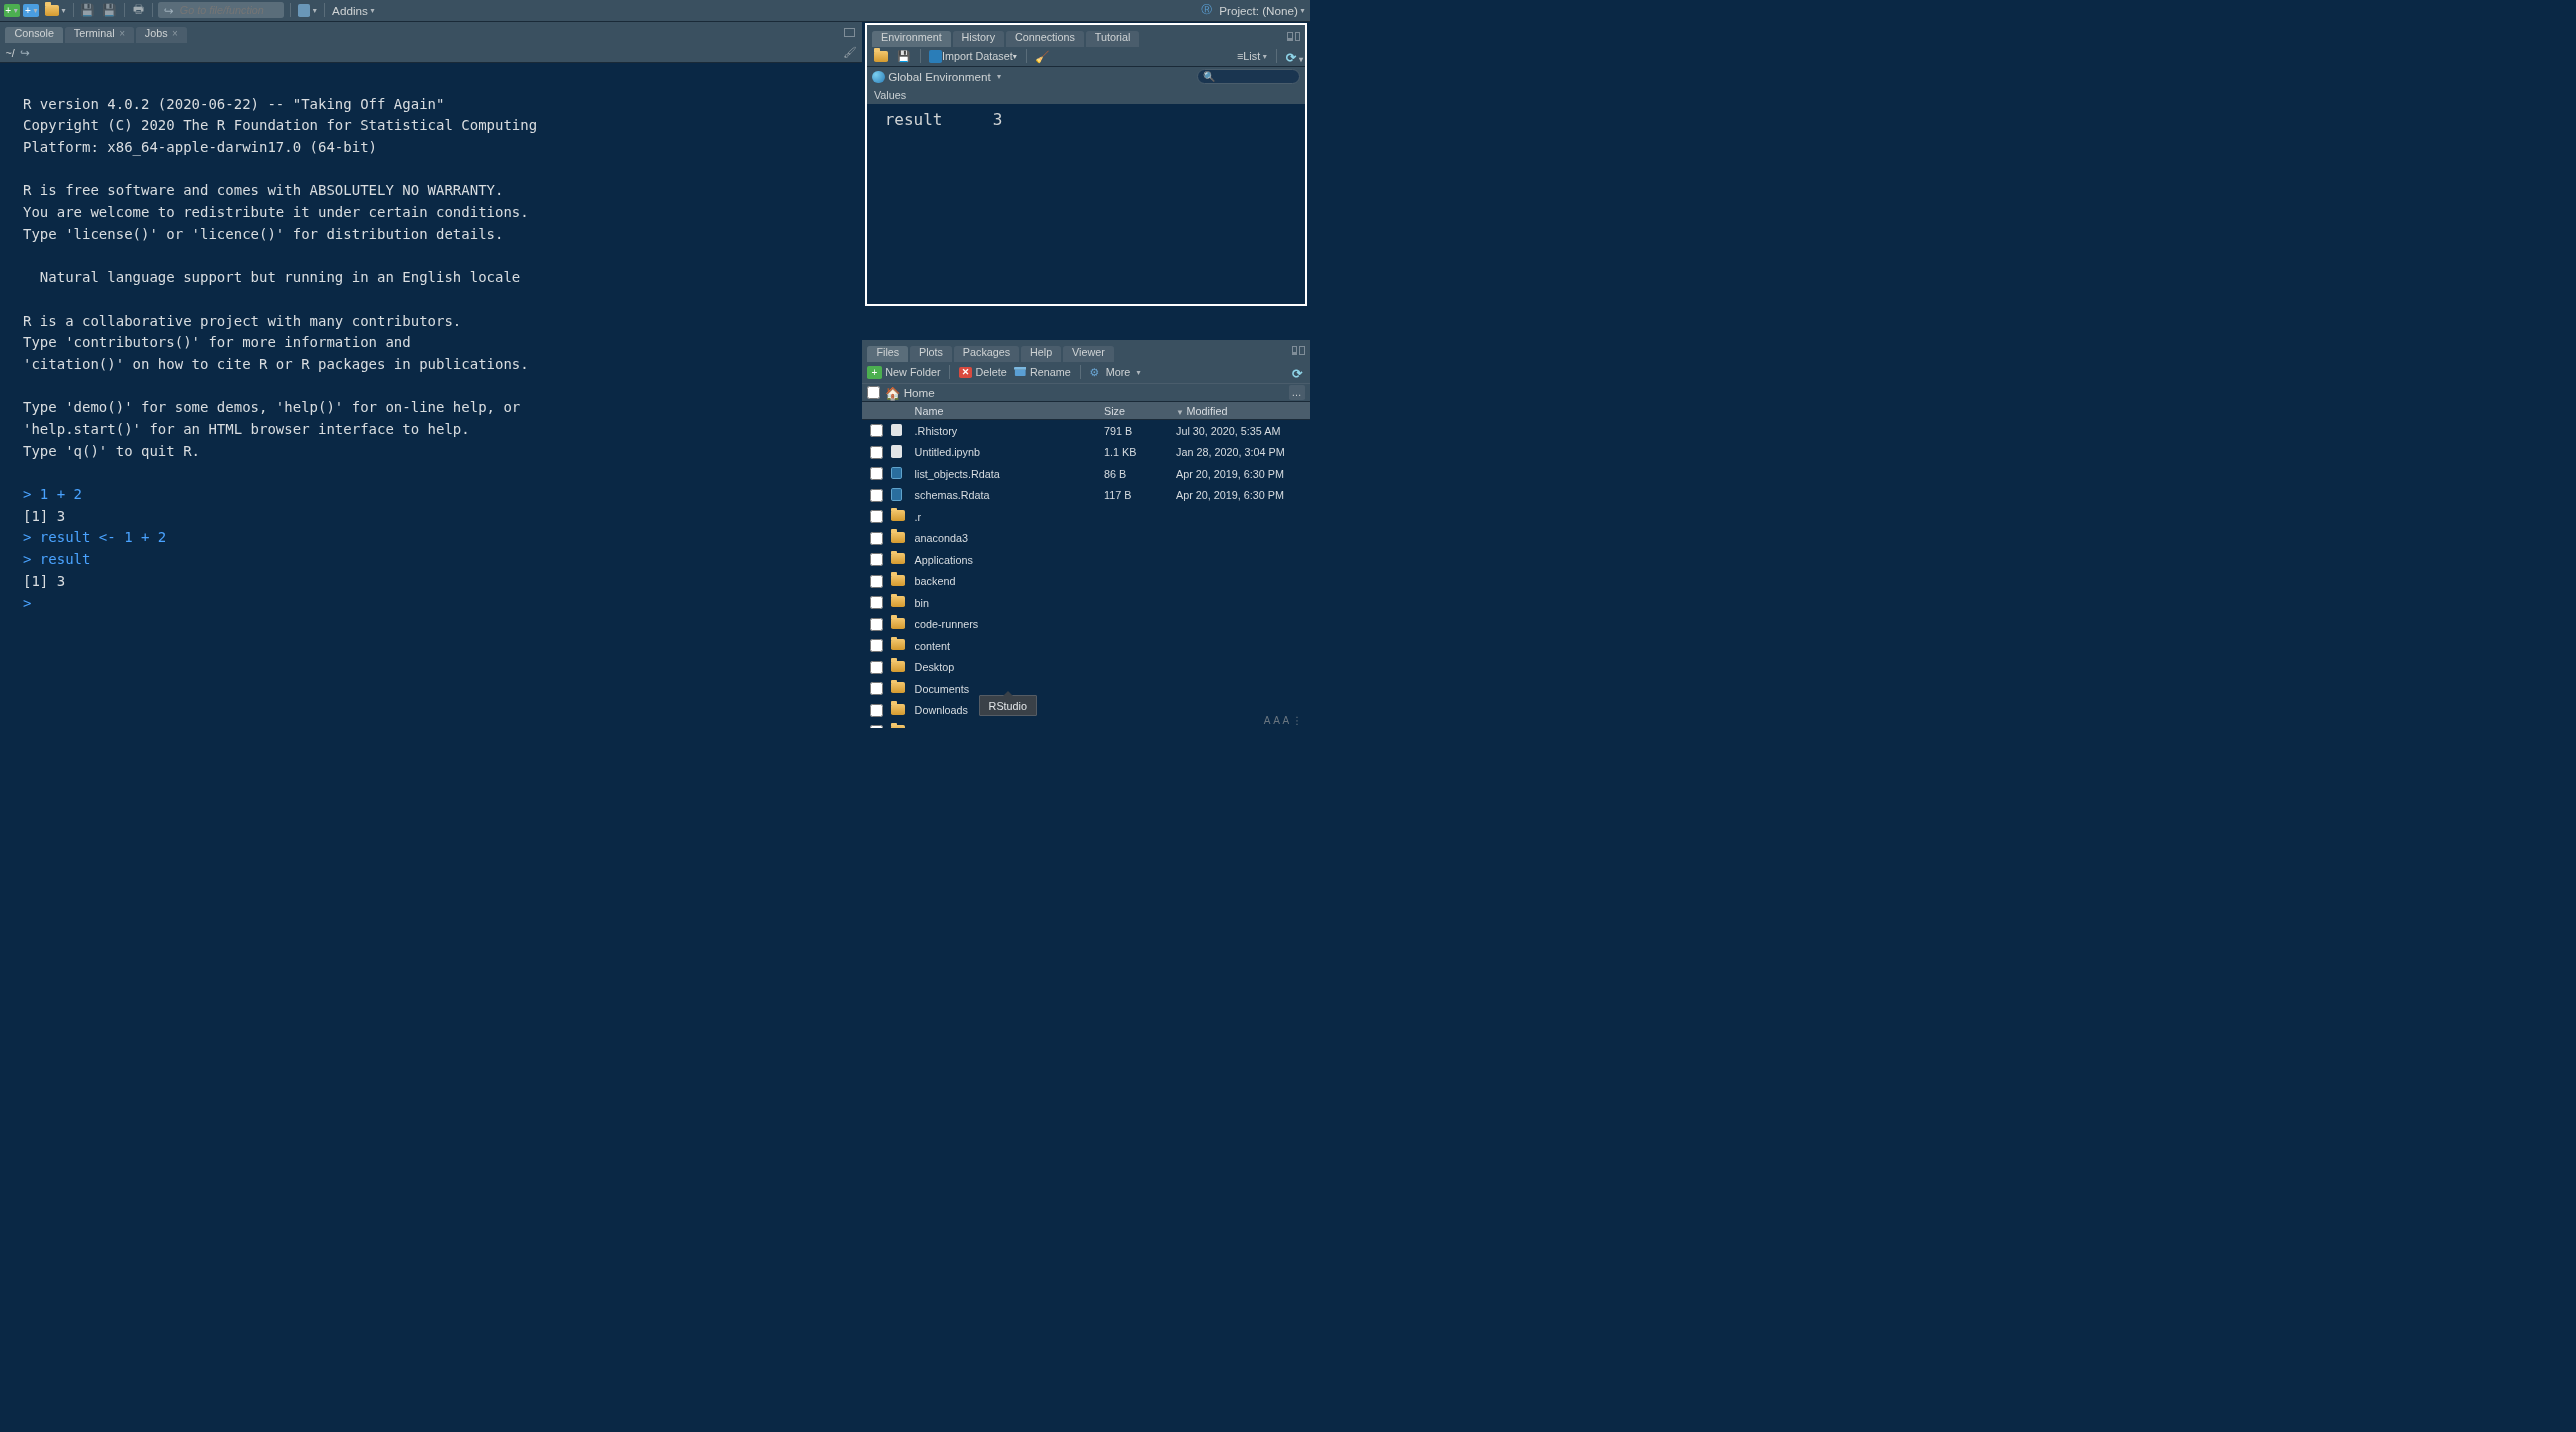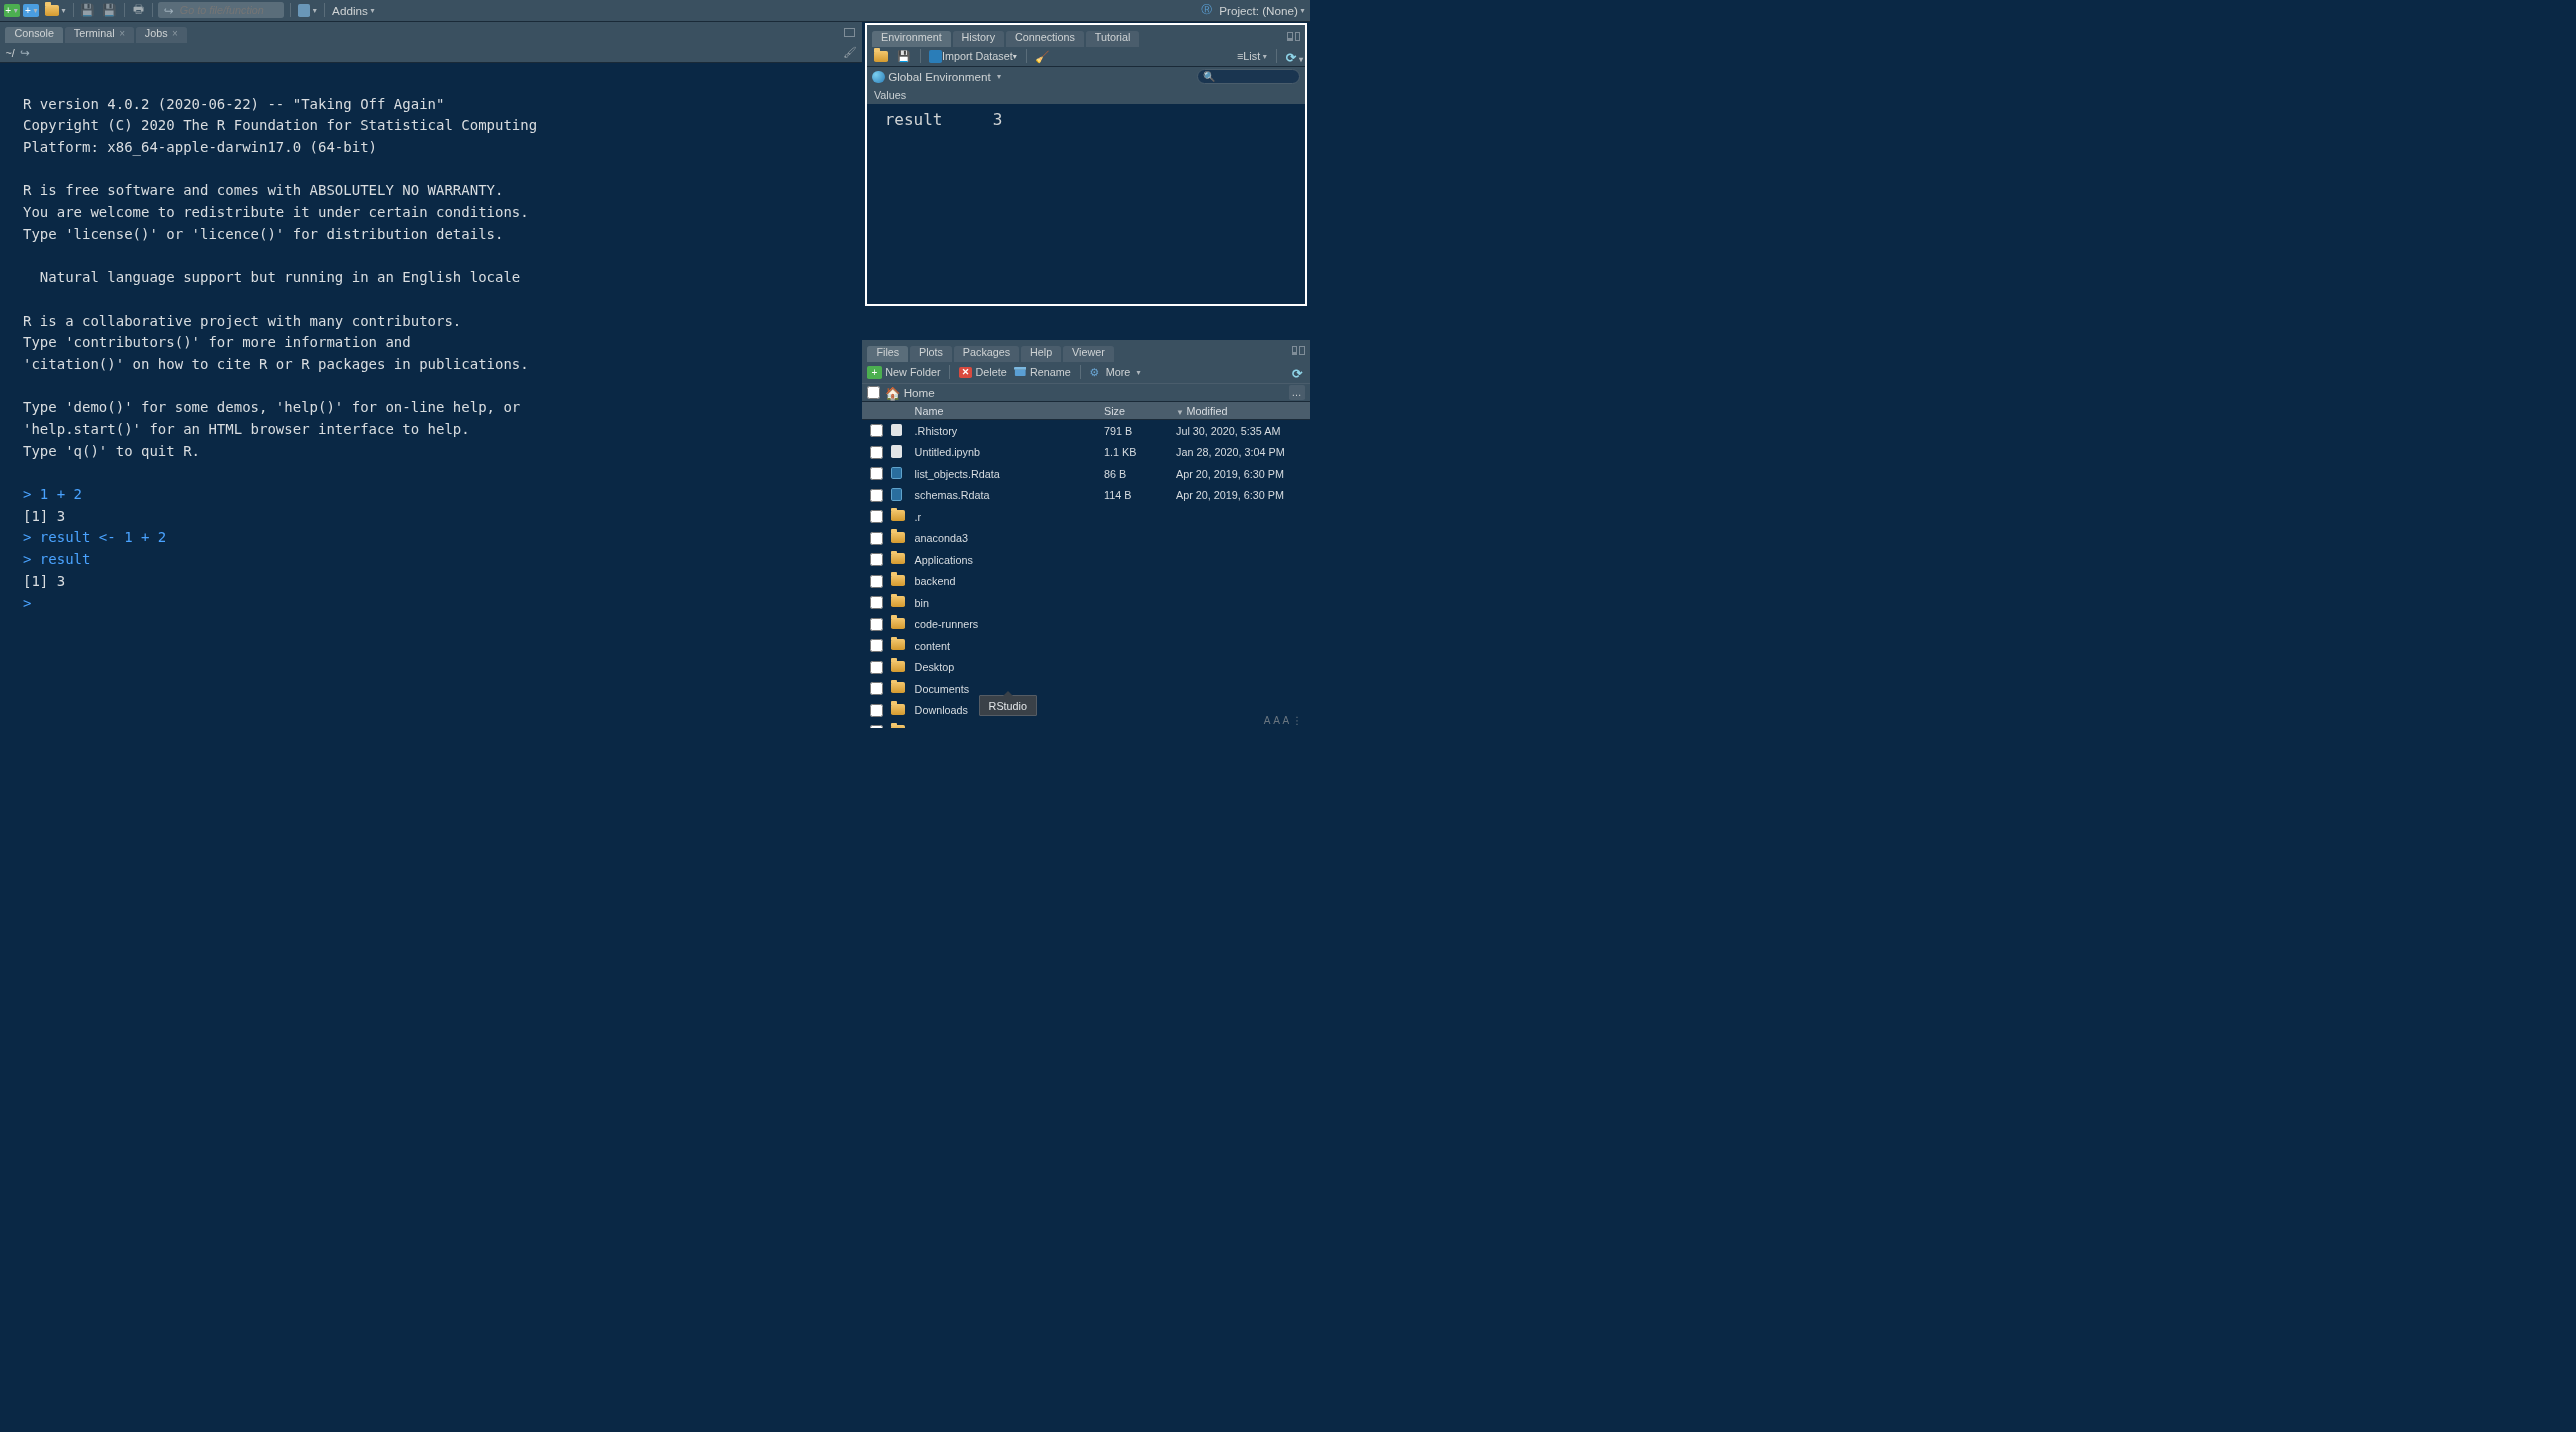--- a/index.html
+++ b/index.html
@@ -435,21 +435,21 @@
             <span class="fcol-name">list_objects.Rdata</span>
             <span class="fcol-size">86 B</span>
             <span class="fcol-mod">Apr 20, 2019, 6:30 PM</span>
           </div>
           <div class="file-row">
             <span class="fcol-check">
               <input type="checkbox" style="">
             </span>
             <span class="fcol-icon"><span class="rdata-icon"></span></span>
             <span class="fcol-name">schemas.Rdata</span>
-            <span class="fcol-size">114 B</span>
+            <span class="fcol-size">117 B</span>
             <span class="fcol-mod">Apr 20, 2019, 6:30 PM</span>
           </div>
           <div class="file-row">
             <span class="fcol-check">
               <input type="checkbox" style="">
             </span>
             <span class="fcol-icon"><span class="folder-icon"></span></span>
             <span class="fcol-name">.r</span>
             <span class="fcol-size"></span>
             <span class="fcol-mod"></span>

